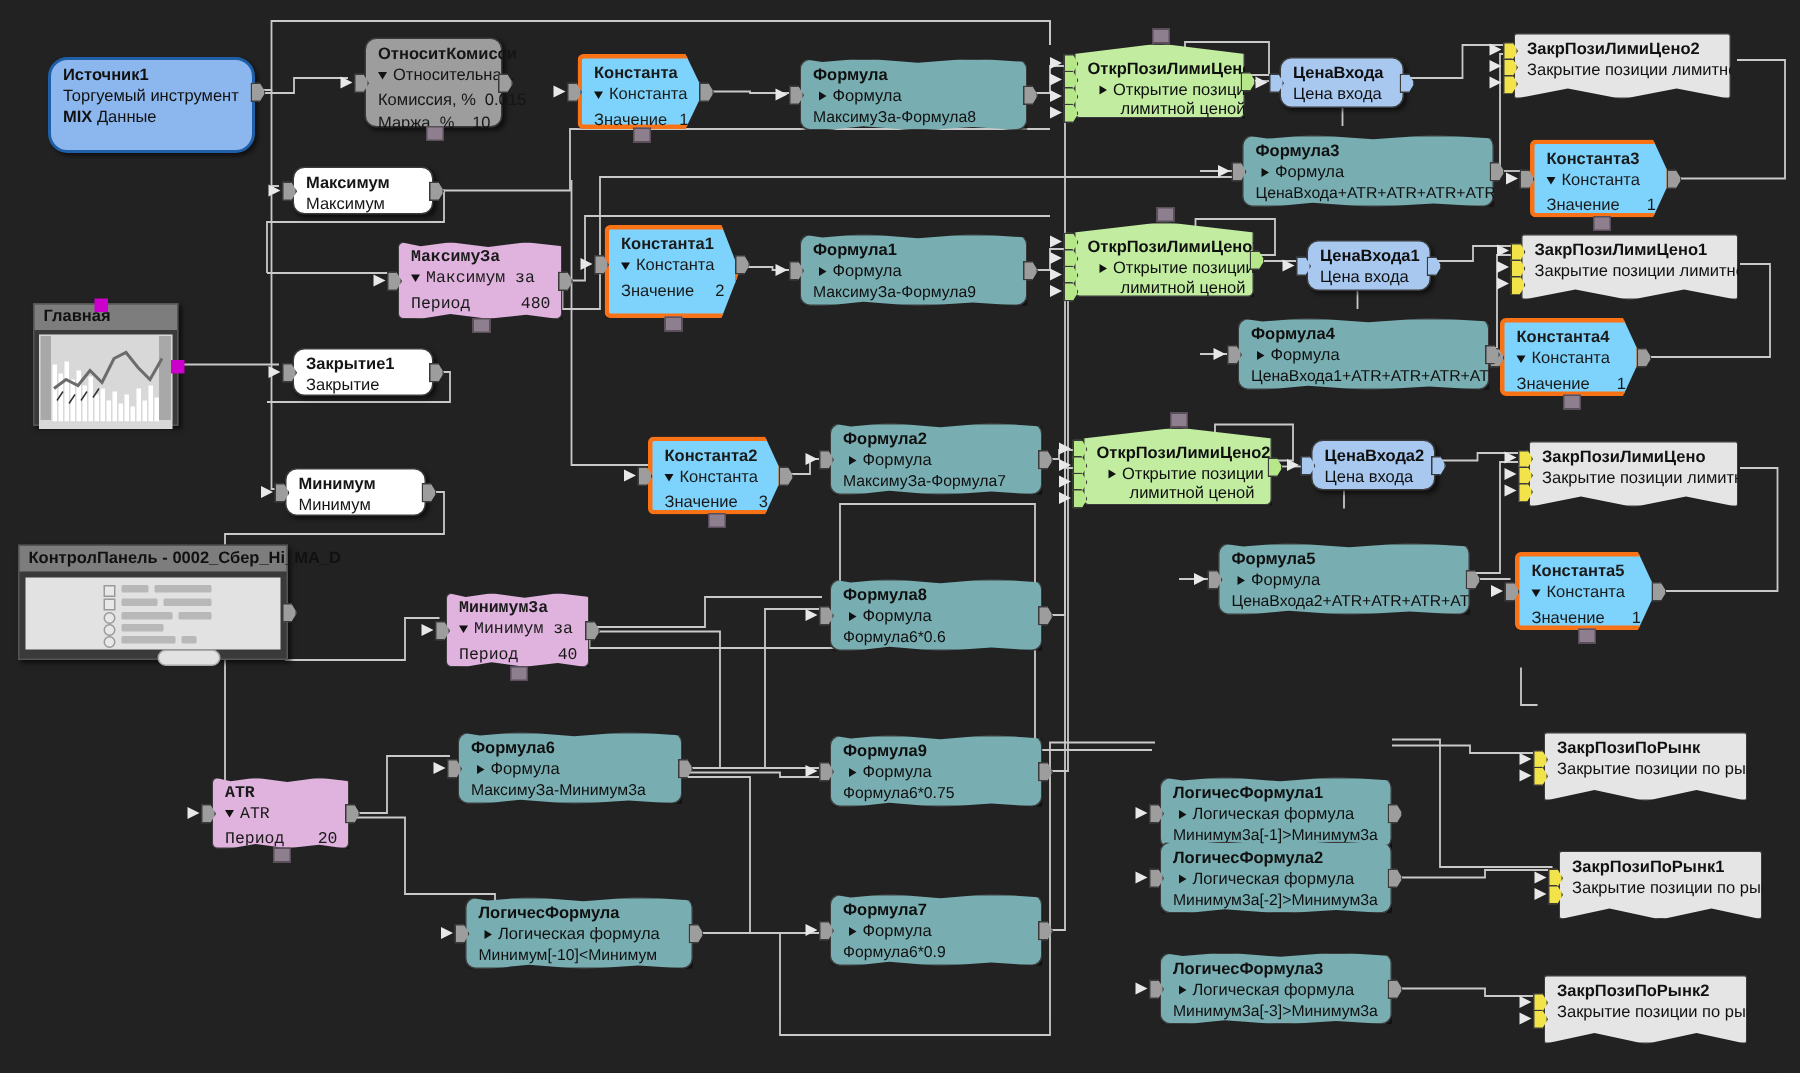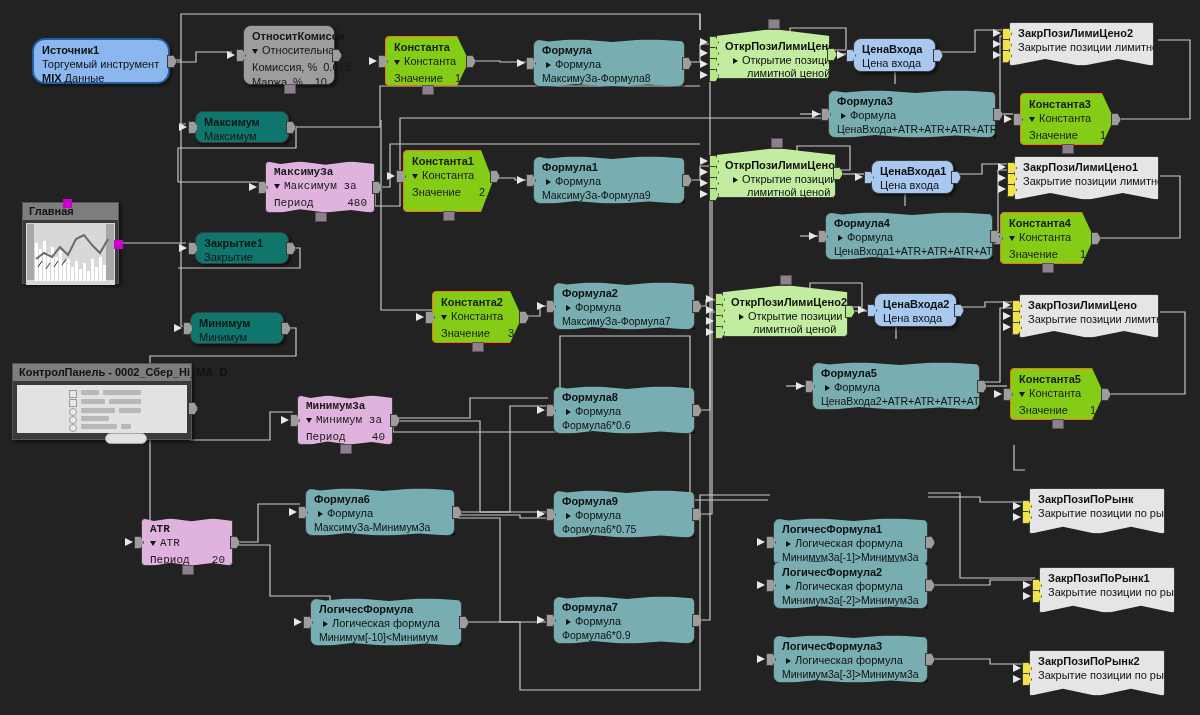--- a/index.html
+++ b/index.html
@@ -10,23 +10,23 @@
   .nbody{position:relative;box-sizing:border-box;width:100%;height:100%;
          border:1px solid #2a2a2a;border-radius:7px;padding:4px 7px 4px 8px;
          box-shadow:2px 2px 3px rgba(0,0,0,.55);}
   .ntitle{font-weight:bold;font-size:11px;line-height:13px;white-space:nowrap;}
   .nsub{font-size:11px;line-height:14px;white-space:nowrap;}
   .nrow{font-size:11px;line-height:15px;display:flex;justify-content:space-between;white-space:nowrap;}
   .nrow .k{padding-right:6px;}
   .nrow .v{}
   
   .c-src  .nbody{background:#8cb6ee;border:2px solid #1f5fa8;color:#111;border-radius:13px;}
-  .c-gray .nbody{background:#0f766e;border:1px solid #3a3a3a;color:#151515;border-radius:8px;}
+  .c-gray .nbody{background:#ffffff;border:1px solid #3a3a3a;color:#151515;border-radius:8px;}
   .c-grayP .nbody{background:#9d9d9d;border:1px solid #3a3a3a;color:#151515;border-radius:8px;}
-  .c-cream .nbody{background:#84cc16;border:1px solid #f97316;color:#1a1a1a;border-radius:4px;}
+  .c-cream .nbody{background:#7dd3fc;border:3px solid #f97316;color:#1a1a1a;border-radius:4px;}
   .c-pink .nbody{background:#e0b3de;border:1px solid #3a3a3a;color:#1a1a1a;border-radius:4px;}
   .c-teal .nbody{background:#78aeb2;border:1px solid #3a3a3a;color:#101010;border-radius:7px;}
   .c-green .nbody{background:#c2eda0;border:1px solid #3a3a3a;color:#101010;border-radius:4px;}
   .c-blue .nbody{background:#a8c8f0;border:1px solid #3a3a3a;color:#101010;border-radius:8px;}
   .c-yellow .nbody{background:#e5e5e5;border:1px solid #3a3a3a;color:#111;border-radius:2px;}
   
   .sh-cream .nbody{clip-path:polygon(0 0,calc(100% - 12px) 0,100% 50%,calc(100% - 12px) 100%,0 100%);}
   .sh-pink .nbody{clip-path:polygon(0 0,14% 6%,32% 1%,55% 7%,78% 1%,100% 6%,100% 100%,78% 94%,55% 99%,32% 93%,14% 99%,0 100%);font-family:Liberation Mono, monospace;}
   .sh-teal .nbody{clip-path:polygon(0 0,10% 5%,28% 0,52% 6%,76% 0,100% 5%,100% 100%,76% 95%,52% 100%,28% 94%,10% 100%,0 100%);}
   .sh-green .nbody{clip-path:polygon(0 14%,50% 0,100% 14%,100% 100%,0 100%);}
@@ -203,21 +203,21 @@
       <div class="pl" style="left:64px;top:31px;width:28px;"></div>
       <div class="pc r" style="left:52px;top:39px;"></div>
       <div class="pl" style="left:64px;top:39px;width:36px;"></div>
       <div class="pl" style="left:104px;top:39px;width:10px;"></div>
       <div class="pbtn" style="left:88px;top:48px;width:40px;height:9px;"></div>
     </div>
     <div class="port out" style="top:38px;"></div>
   </div>
 
   <div id="nodelayer">
-      <div class="node c-src" style="left: 32px; top: 38px; width: 138px; height: 46px;">
+      <div class="node c-src" style="left: 32px; top: 38px; width: 138px; height: 64px;">
         <div class="nbody">
           <div class="ntitle">Источник1</div>
           <div class="nsub">Торгуемый инструмент</div>
           <div class="nsub"><b>MIX</b> Данные</div>
         </div>
         <div class="port out " style="top: 17px;"></div>
       </div>
       <div class="node c-grayP" style="left: 243px; top: 25px; width: 92px; height: 60px;">
         <div class="nbody">
           <div class="ntitle">ОтноситКомисси</div>

